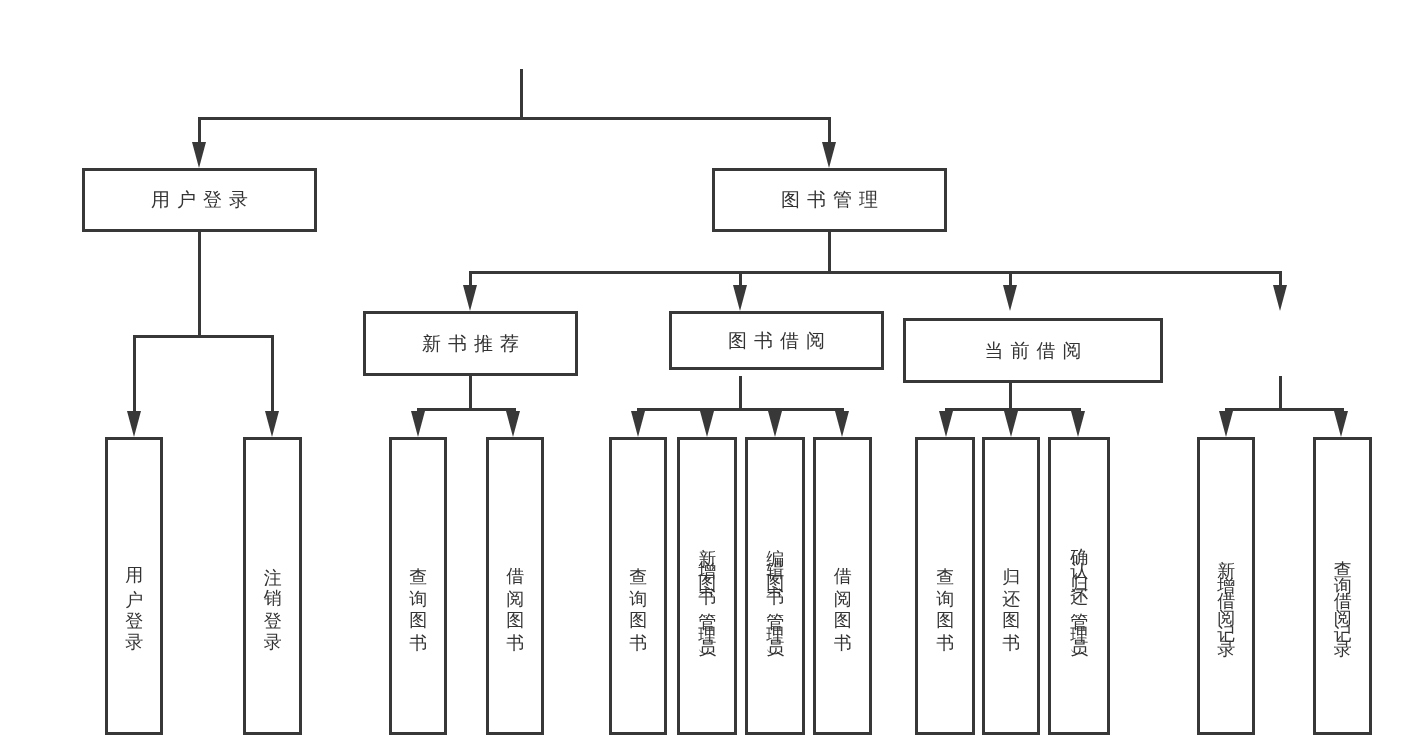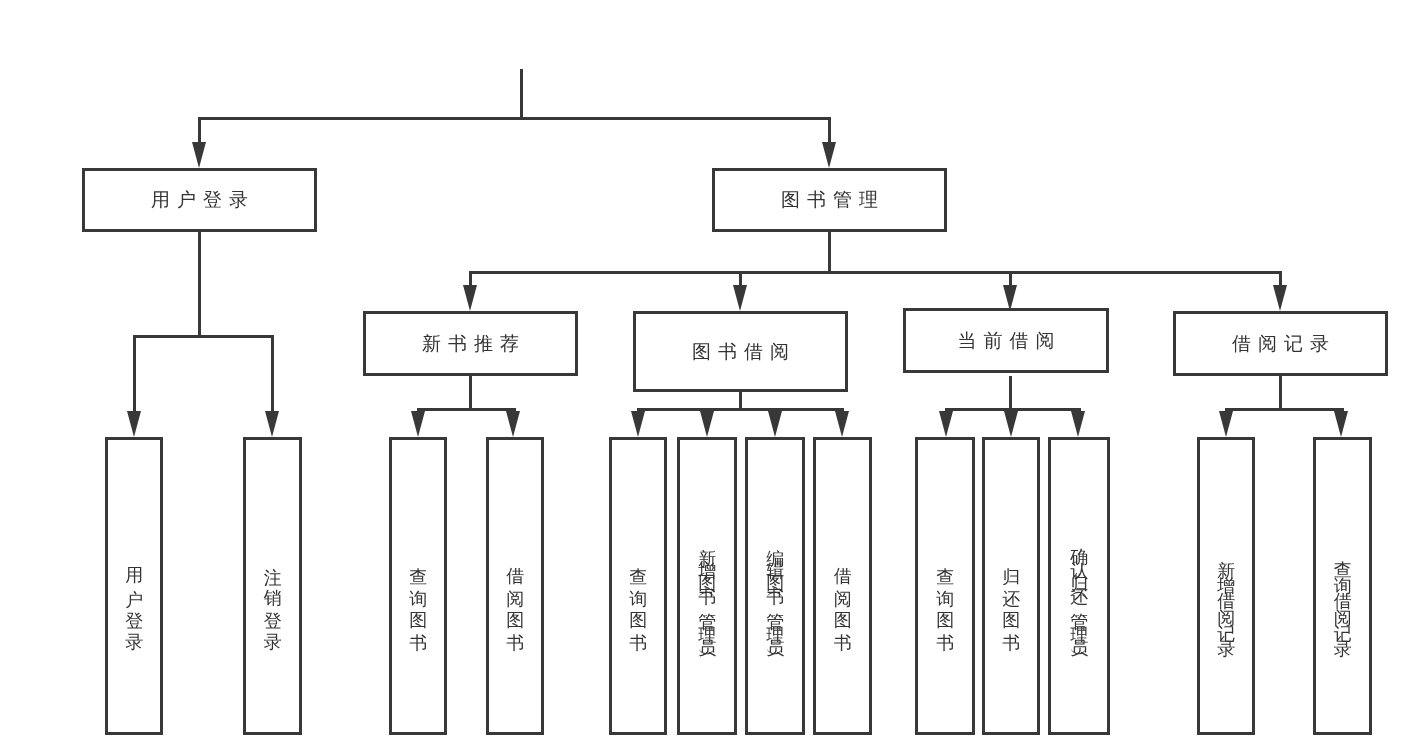--- a/index.html
+++ b/index.html
@@ -44,28 +44,25 @@
   <div class="box" style="left:82px;top:168px;width:235px;height:64px">
     <span class="hlabel">用户登录</span>
   </div>
   <div class="box" style="left:363px;top:311px;width:215px;height:65px">
     <span class="hlabel">新书推荐</span>
   </div>
 
   <div class="box" style="left:712px;top:168px;width:235px;height:64px">
     <span class="hlabel">图书管理</span>
   </div>
-  <div class="box" style="left:633px;top:311px;width:215px;height:81px">
+  <div class="box" style="left:669px;top:311px;width:215px;height:59px">
     <span class="hlabel">图书借阅</span>
   </div>
-  <div class="box" style="left:903px;top:308px;width:206px;height:65px">
+  <div class="box" style="left:903px;top:318px;width:260px;height:65px">
     <span class="hlabel">当前借阅</span>
-  </div>
-  <div class="box" style="left:1173px;top:311px;width:215px;height:65px">
-    <span class="hlabel">借阅记录</span>
   </div>
 
   <div class="vbox" style="left:105px;width:58px">
     <span class="vlabel sp4">用户登录</span>
   </div>
   <div class="vbox" style="left:243px;width:59px">
     <span class="vlabel sp4">注销登录</span>
   </div>
 
   <div class="vbox" style="left:389px;width:58px">

